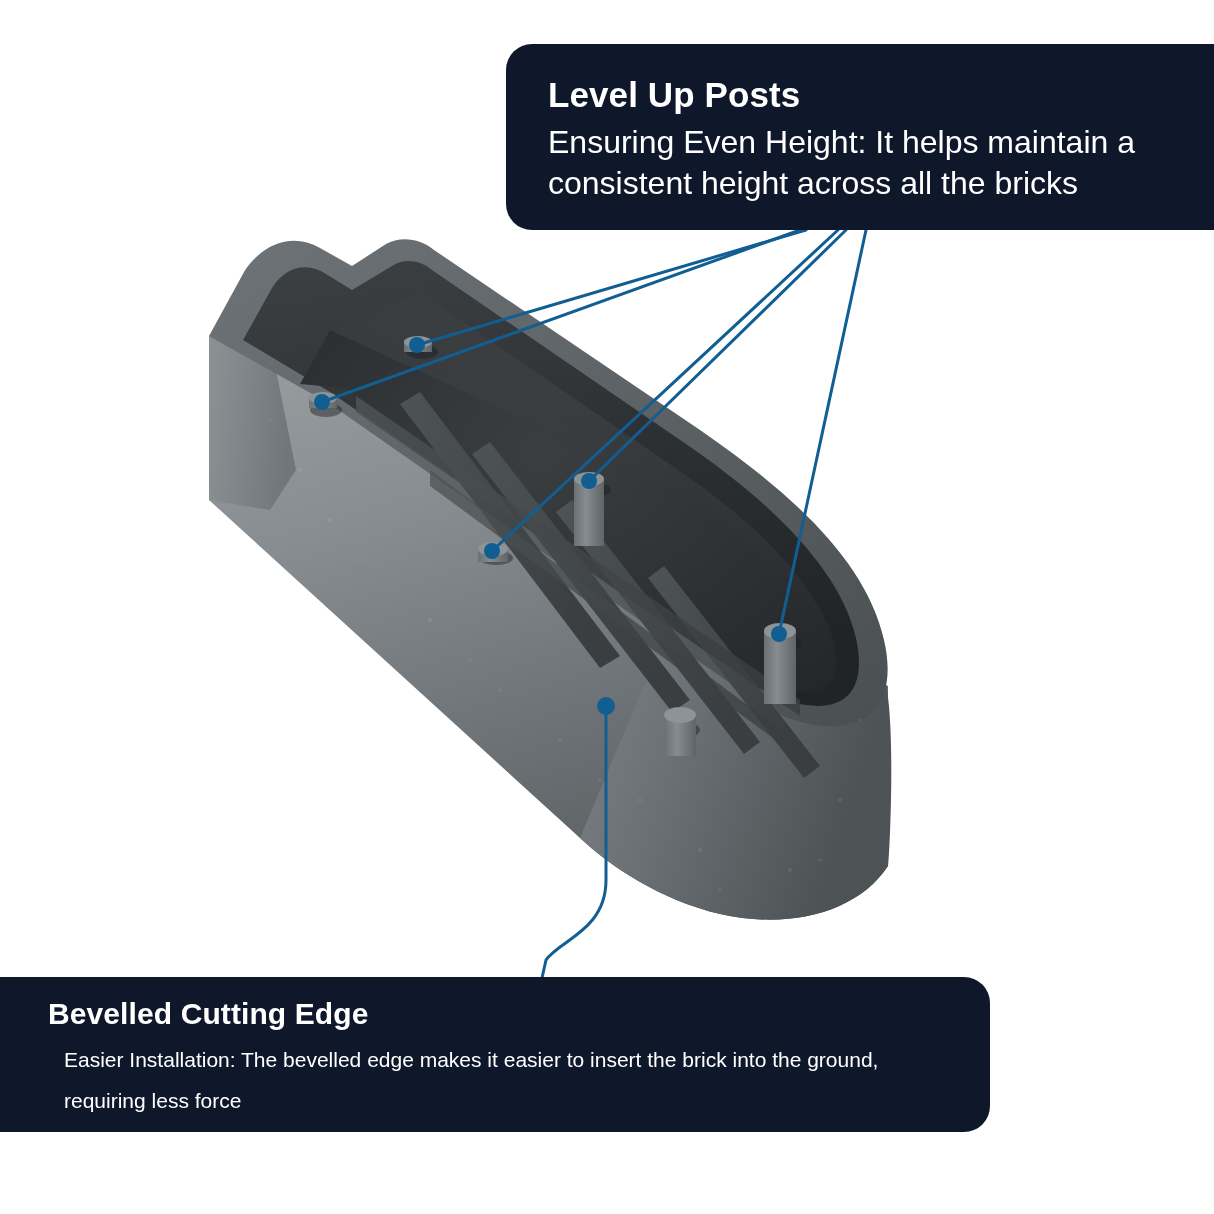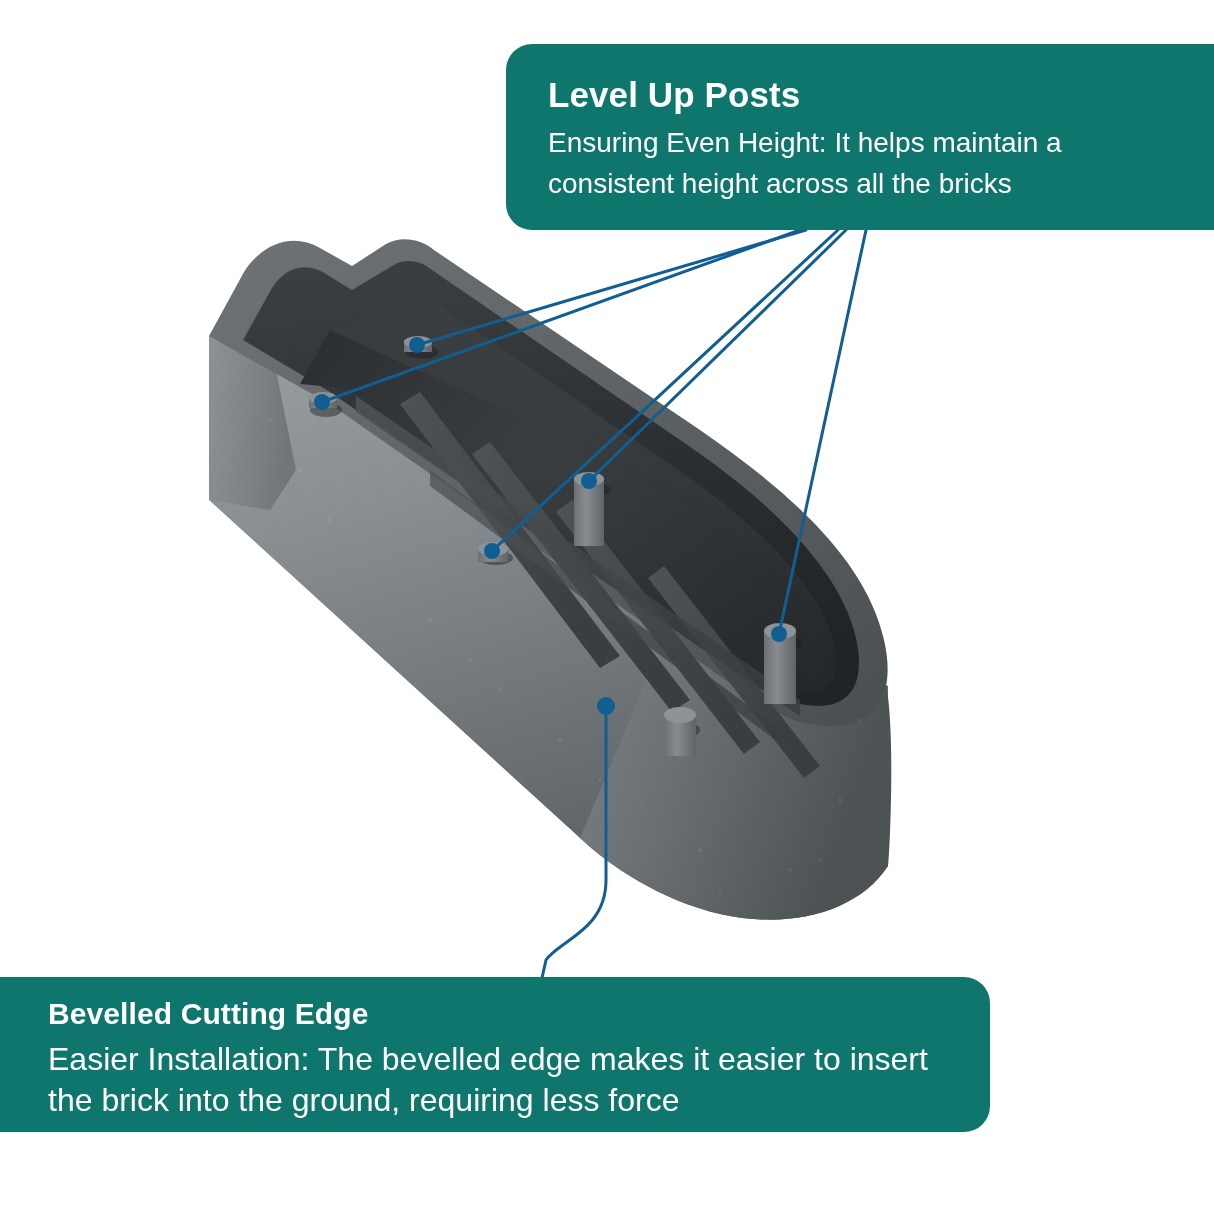--- a/index.html
+++ b/index.html
@@ -21,21 +21,21 @@
     position: absolute;
     left: 0;
     top: 0;
     width: 1214px;
     height: 1214px;
   }
 
   
   .callout {
     position: absolute;
-    background: #0f766e;
+    background: #0f172a;
     color: #ffffff;
     box-sizing: border-box;
   }
   .callout .callout-title {
     font-weight: bold;
     letter-spacing: 0.1px;
   }
   .callout .callout-body {
     font-weight: normal;
   }
@@ -48,43 +48,44 @@
     border-top-left-radius: 26px;
     border-bottom-left-radius: 26px;
     padding: 20px 30px 0 42px;
   }
   #callout-level-up-posts .callout-title {
     font-size: 35px;
     line-height: 46px;
     margin: 8px 0 4px 0;
   }
   #callout-level-up-posts .callout-body {
-    font-size: 28px;
+    font-size: 32px;
     line-height: 41px;
     max-width: 640px;
   }
 
   #callout-bevelled-cutting-edge {
     left: -30px;
     top: 977px;
     width: 1020px;
     height: 155px;
     border-top-right-radius: 26px;
     border-bottom-right-radius: 26px;
     padding: 8px 30px 0 78px;
   }
   #callout-bevelled-cutting-edge .callout-title {
     font-size: 30px;
     line-height: 46px;
     margin: 6px 0 2px 0;
   }
   #callout-bevelled-cutting-edge .callout-body {
-    font-size: 32px;
+    font-size: 21px;
     line-height: 41px;
     max-width: 880px;
+    margin-left: 16px;
   }
 
   
   #leader-lines {
     position: absolute;
     left: 0;
     top: 0;
     width: 1214px;
     height: 1214px;
     pointer-events: none;

